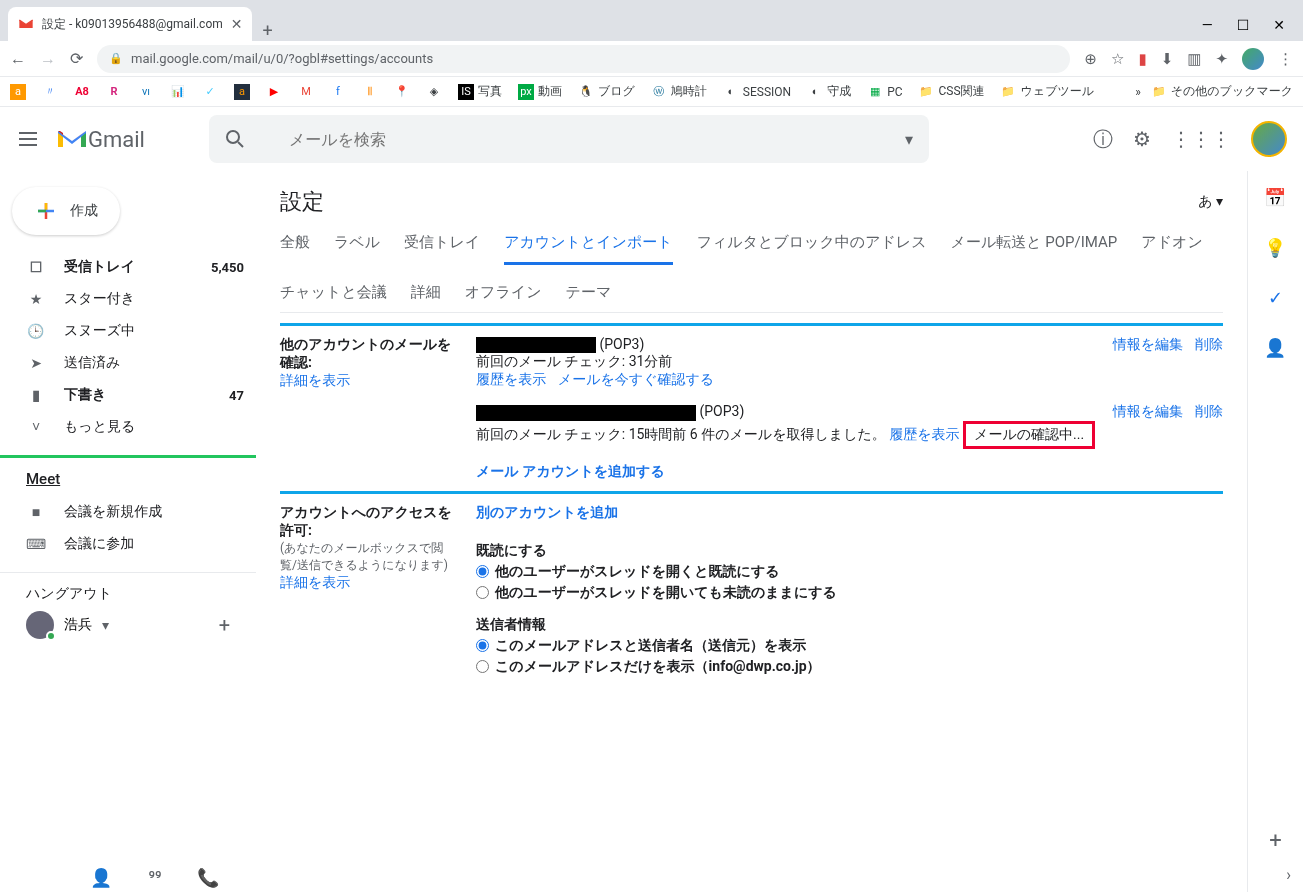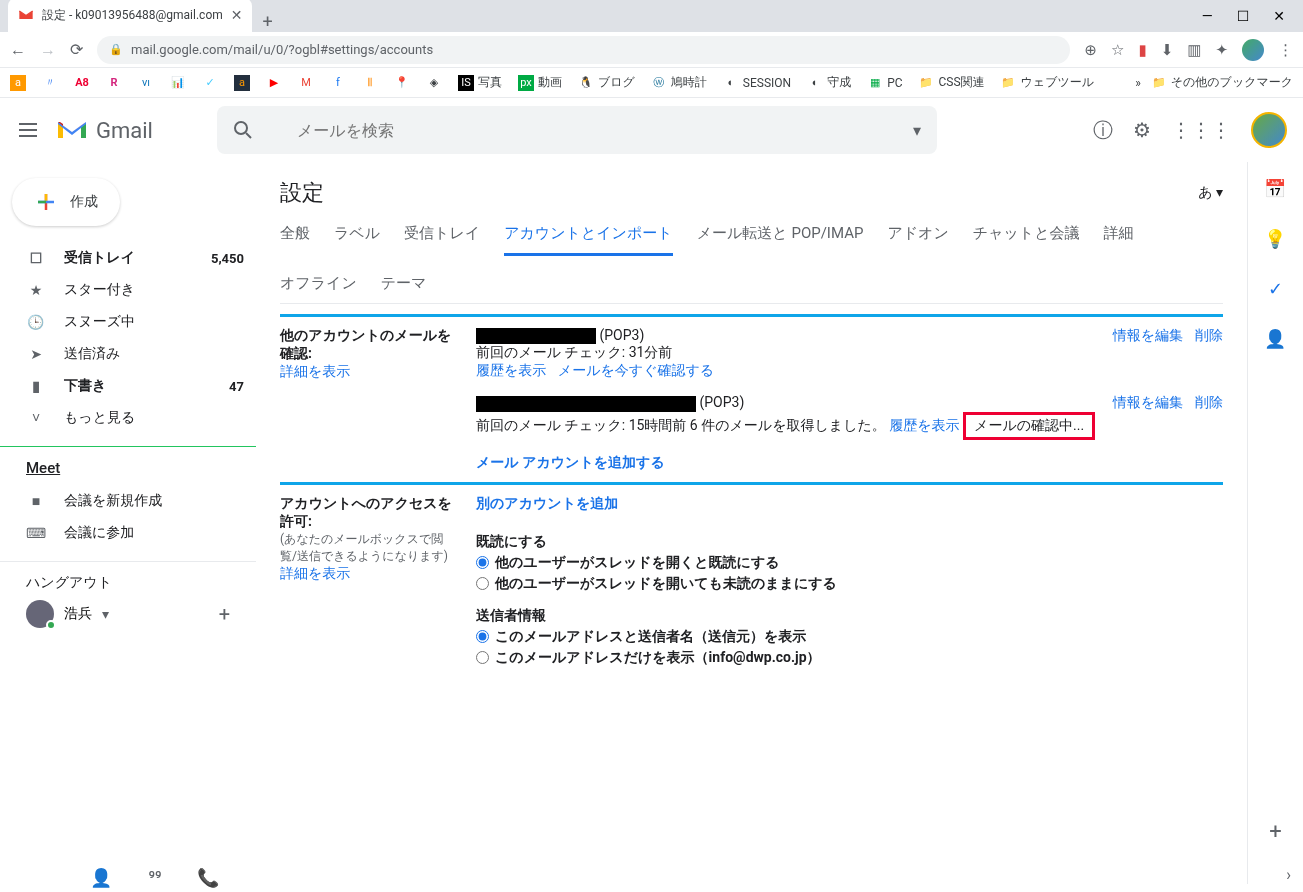--- a/index.html
+++ b/index.html
@@ -1,19 +1,19 @@
 <!DOCTYPE html>
 <html><head>
 <meta charset="utf-8">
 <style>
 * { margin: 0; padding: 0; box-sizing: border-box; font-family: "Segoe UI", Roboto, Arial, sans-serif; }
 body { background: #fff; width: 1303px; height: 892px; overflow: hidden; }
 
 
-.browser-chrome { height: 32px; background: #dee1e6; display: flex; align-items: flex-end; padding: 0 8px; }
+.browser-chrome { height: 41px; background: #dee1e6; display: flex; align-items: flex-end; padding: 0 8px; }
 .tab { background: #fff; border-radius: 8px 8px 0 0; height: 34px; display: flex; align-items: center; padding: 0 10px; min-width: 220px; gap: 8px; }
 .tab .favicon { width: 16px; height: 16px; }
 .tab-title { font-size: 12px; color: #3c4043; flex: 1; overflow: hidden; white-space: nowrap; text-overflow: ellipsis; }
 .tab-close { color: #5f6368; font-size: 14px; cursor: pointer; }
 .new-tab { color: #5f6368; font-size: 18px; padding: 0 10px; cursor: pointer; }
 .window-controls { margin-left: auto; display: flex; gap: 24px; padding-right: 10px; padding-bottom: 8px; }
 .window-controls span { font-size: 14px; color: #000; cursor: pointer; }
 
 .addr-bar { height: 36px; background: #fff; display: flex; align-items: center; padding: 0 10px; gap: 14px; border-bottom: 1px solid #e8eaed; }
 .nav-btn { color: #5f6368; font-size: 16px; cursor: pointer; }
@@ -27,40 +27,40 @@
 
 .bookmarks-bar { height: 30px; background: #fff; display: flex; align-items: center; padding: 0 10px; gap: 16px; border-bottom: 1px solid #e8eaed; font-size: 12px; color: #3c4043; overflow: hidden; }
 .bm { display: flex; align-items: center; gap: 4px; cursor: pointer; white-space: nowrap; }
 .bm-icon { width: 16px; height: 16px; display: inline-flex; align-items: center; justify-content: center; font-size: 11px; }
 .bm-more { margin-left: auto; display: flex; align-items: center; gap: 10px; }
 .folder-icon { color: #f6b73c; }
 
 
 .gmail-header { height: 64px; display: flex; align-items: center; padding: 0 16px; gap: 16px; }
 .hamburger { color: #5f6368; cursor: pointer; }
-.gmail-logo { display: flex; align-items: flex-start; gap: 8px; }
+.gmail-logo { display: flex; align-items: flex-start; }
 .gmail-logo-text { font-size: 22px; color: #5f6368; }
 .search-box { flex: 1; max-width: 720px; margin-left: 48px; height: 48px; background: #f1f3f4; border-radius: 8px; display: flex; align-items: center; padding: 0 16px; gap: 12px; }
 .search-box input { border: none; background: transparent; font-size: 16px; outline: none; flex: 1; color: #5f6368; margin-left: 32px; }
 .search-dropdown { color: #5f6368; cursor: pointer; }
 .header-right { margin-left: auto; display: flex; align-items: center; gap: 20px; }
 .header-icon { color: #5f6368; font-size: 20px; cursor: pointer; }
 .profile-avatar { width: 36px; height: 36px; border-radius: 50%; background: linear-gradient(135deg,#6a4,#48c); border: 2px solid #f4b400; }
 
 
 .main { display: flex; height: calc(892px - 40px - 36px - 30px - 64px); }
 .sidebar { width: 256px; padding: 8px 0; }
 .compose-btn { margin: 8px 12px 16px; height: 48px; border-radius: 24px; box-shadow: 0 1px 3px rgba(0,0,0,.2); display: inline-flex; align-items: center; padding: 0 22px; gap: 12px; cursor: pointer; background: #fff; }
 .compose-label { font-size: 14px; color: #3c4043; }
 .nav-item { display: flex; align-items: center; height: 32px; padding: 0 12px 0 26px; border-radius: 0 16px 16px 0; cursor: pointer; gap: 18px; font-size: 14px; color: #202124; }
 .nav-item.bold { font-weight: 700; }
 .nav-item .count { margin-left: auto; font-size: 13px; }
 .nav-icon { color: #5f6368; width: 20px; text-align: center; }
 
-.sidebar-section { padding: 12px 26px 8px; font-size: 15px; color: #202124; font-weight: 500; border-top: 1px solid #22c55e; margin-top: 12px; text-decoration: underline; }
+.sidebar-section { padding: 12px 26px 8px; font-size: 15px; color: #202124; font-weight: 500; border-top: 3px solid #22c55e; margin-top: 12px; text-decoration: underline; }
 .meet-item { display: flex; align-items: center; height: 32px; padding: 0 26px; gap: 18px; font-size: 14px; color: #202124; cursor: pointer; }
 
 .hangouts { padding: 12px 26px 8px; border-top: 1px solid #e8eaed; margin-top: 12px; }
 .hangouts-title { font-size: 14px; color: #202124; margin-bottom: 8px; }
 .hangouts-user { display: flex; align-items: center; gap: 10px; font-size: 14px; }
 .user-avatar { width: 28px; height: 28px; border-radius: 50%; background: #667; position: relative; }
 .presence { position: absolute; bottom: -2px; right: -2px; width: 10px; height: 10px; border-radius: 50%; background: #34a853; border: 2px solid #fff; }
 .plus-btn { margin-left: auto; font-size: 20px; color: #5f6368; cursor: pointer; }
 
 .bottom-tabs { position: absolute; bottom: 4px; left: 90px; display: flex; gap: 36px; }
@@ -326,20 +326,21 @@
   <div class="content">
     <div class="settings-title">
       <span>設定</span>
       <span class="lang-btn">あ ▾</span>
     </div>
     <div class="tabs" id="settings-tabs">
         <span class="tab-item">全般</span>
         <span class="tab-item">ラベル</span>
         <span class="tab-item">受信トレイ</span>
         <span class="tab-item active">アカウントとインポート</span>
+        <span class="tab-item">フィルタとブロック中のアドレス</span>
         <span class="tab-item">メール転送と POP/IMAP</span>
         <span class="tab-item">アドオン</span>
         <span class="tab-item">チャットと会議</span>
         <span class="tab-item">詳細</span>
         <span class="tab-item">オフライン</span>
         <span class="tab-item">テーマ</span>
       </div>
 
 
     <div class="setting-row">

